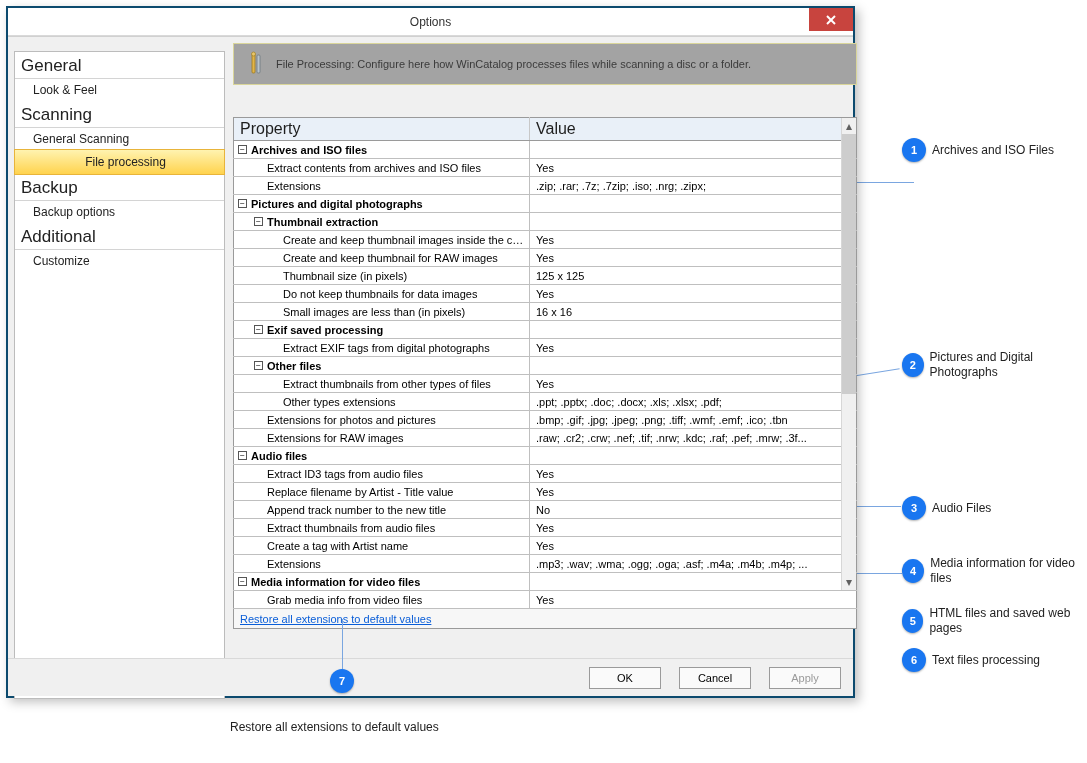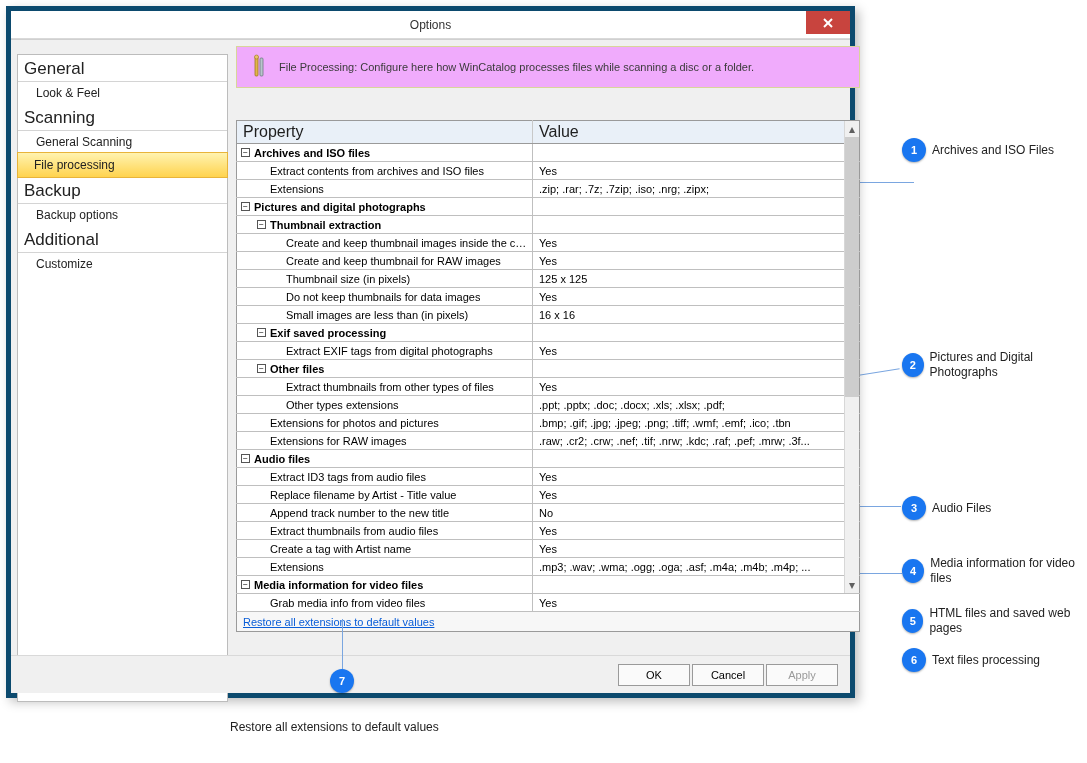--- a/index.html
+++ b/index.html
@@ -2,21 +2,21 @@
 <html><head>
 <meta charset="utf-8">
 <style>
   * { box-sizing: border-box; }
   html, body { margin:0; padding:0; font-family: "Segoe UI", Tahoma, Arial, sans-serif; font-size:12px; color:#000; background:#fff; }
   .canvas { position:relative; width:1087px; height:763px; }
 
   
   .window {
     position:absolute; left:6px; top:6px; width:849px; height:692px;
-    border:5px solid #0c4a6e; background:#fff;
+    border:2px solid #0c4a6e; background:#fff;
     box-shadow: 4px 4px 10px rgba(0,0,0,0.25);
   }
   .titlebar {
     position:relative; height:28px; background:#fff; border-bottom:1px solid #d9d9d9;
     display:flex; align-items:center; justify-content:center;
   }
   .titlebar .title { font-size:12px; color:#333; }
   .close-btn {
     position:absolute; right:0; top:0; width:44px; height:23px;
     background:#c8443e; color:#fff; display:flex; align-items:center; justify-content:center;
@@ -33,28 +33,29 @@
     padding:4px 6px 2px 6px; font-size:17px; font-weight:400; color:#222;
     border-bottom:1px solid #d4d4d4;
   }
   .side-item {
     padding:4px 4px 4px 18px; font-size:12px; color:#222; cursor:pointer;
   }
   .side-item.selected {
     background: linear-gradient(#fff3b0,#ffd34e);
     border:1px solid #e8b43a; margin:-1px;
     padding:5px 4px 5px 16px;
+    text-align:center;
   }
 
   .content {
     position:absolute; left:225px; top:6px; width:624px; height:648px;
   }
   .info-band {
     position:relative; height:42px; border:1px solid #d9d59a;
-    background:#f0abfc; display:flex; align-items:center; gap:10px;
+    background:#a3a3a3; display:flex; align-items:center; gap:10px;
     padding:0 10px;
   }
   .info-band .tool-icon { width:22px; height:28px; display:flex; align-items:center; justify-content:center; }
   .info-band .msg { font-size:11px; color:#3b3b3b; }
 
   .grid-wrap {
     position:absolute; left:0; top:74px; width:624px;
   }
   .grid {
     border:1px solid #9a9a9a; background:#fff; width:100%;
@@ -98,21 +99,21 @@
 
   .footer-link-bar {
     border:1px solid #9a9a9a; border-top:none; background:#f7f7f7;
     height:20px; display:flex; align-items:center; padding:0 6px;
   }
   .footer-link { color:#0a5ed8; text-decoration:underline; font-size:11px; cursor:pointer; }
 
   .button-row {
     position:absolute; left:0; right:0; bottom:0; height:38px;
     background:#f0f0f0; display:flex; align-items:center; justify-content:flex-end;
-    gap:2px; padding:0 12px; border-top:1px solid #d9d9d9;
+    gap:18px; padding:0 12px; border-top:1px solid #d9d9d9;
   }
   .btn {
     min-width:72px; height:22px; border:1px solid #9a9a9a; background:#fafafa;
     font-size:11px; cursor:pointer;
   }
   .btn.disabled { color:#9a9a9a; cursor:default; }
 
   
   .callout { position:absolute; display:flex; align-items:center; gap:6px; }
   .bubble {

